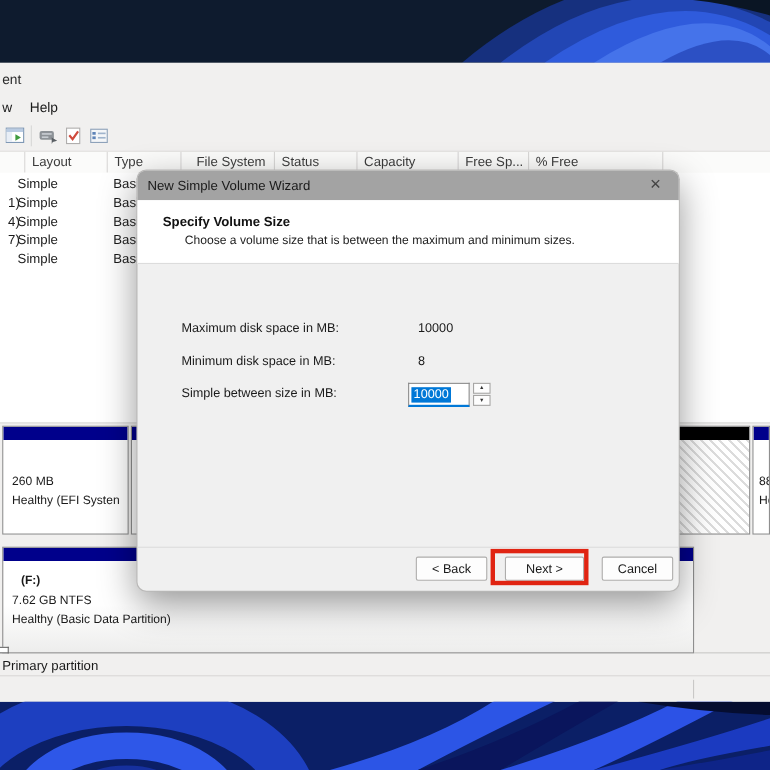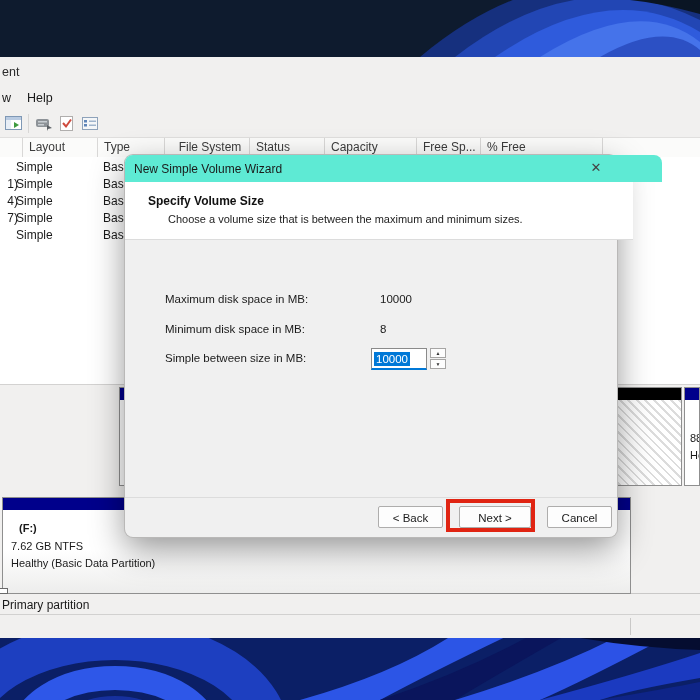--- a/index.html
+++ b/index.html
@@ -64,27 +64,27 @@
   .legend-sliver{left:0;top:531px;width:8px;height:6px;background:#fff;border:1px solid #6a6a6a;border-left:none;box-sizing:border-box;}
   .legend-text{left:2px;top:541px;font-size:12px;color:#1a1a1a;}
   .statusline{left:0;top:557px;width:700px;height:1px;background:#d2d1d0;}
   .statusbar{left:0;top:558px;width:700px;height:23px;background:#f1f0ef;}
   .status-div{left:630px;top:3px;width:1px;height:17px;background:#c9c8c7;}
 
   
   .dialog{left:125px;top:155px;width:492px;height:382px;background:#f0f0f0;
           border-radius:8px;box-shadow:0 0 0 1px #b9b8b7,0 12px 34px rgba(0,0,0,.42);
           z-index:40;color:#1a1a1a;}
-  .dlg-titlebar{left:0;top:0;width:492px;height:27px;background:#5eead4;
-                border-radius:8px 8px 0 0;padding-left:45px;}
+  .dlg-titlebar{left:0;top:0;width:492px;height:27px;background:#a3a3a3;
+                border-radius:8px 8px 0 0;}
   .dlg-title{left:9px;top:7px;font-size:12px;color:#1a1a1a;}
   .dlg-close{left:458px;top:5px;width:26px;height:18px;text-align:center;
              font-size:13px;color:#444;cursor:default;}
   .dlg-head{left:0;top:27px;width:492px;height:57px;background:#ffffff;
-            border-bottom:1px solid #dcdcdc;padding-left:16px;}
+            border-bottom:1px solid #dcdcdc;}
   .dlg-heading{left:23px;top:12px;font-size:12px;font-weight:bold;color:#111;}
   .dlg-sub{left:43px;top:31px;font-size:11px;color:#222;}
   .fld-label{left:40px;font-size:11.5px;color:#1a1a1a;text-align:right;}
   .fld-value{left:255px;font-size:11.5px;color:#1a1a1a;}
   .frow1{top:138px;}.frow2{top:168px;}.frow3{top:197px;}
   .spinbox{left:246px;top:193px;width:56px;height:22px;background:#fff;
            border:1px solid #8a8a8a;border-bottom:2px solid #0078d7;box-sizing:border-box;}
   .spin-sel{position:absolute;left:2px;top:3px;background:#0078d7;color:#fff;
             font-size:11.5px;padding:0 2px;line-height:14px;}
   .spinbtns{left:305px;top:193px;width:16px;height:22px;}
@@ -200,20 +200,25 @@
         <span class="abs v-layout">Simple</span>
         <span class="abs v-type">Basi</span>
       </div>
       <div class="abs vrow vr4">
         <span class="abs v-name"></span>
         <span class="abs v-layout">Simple</span>
         <span class="abs v-type">Basi</span>
       </div>
     </div>
 
+    <div class="abs pblock blockA">
+      <div class="phead"></div>
+      <span class="pbody-text" style="left:8px;top:44px;">260 MB</span>
+      <span class="pbody-text" style="left:8px;top:61px;">Healthy (EFI Systen</span>
+    </div>
     <div class="abs pblock blockB">
       <div class="phead"></div>
     </div>
     <div class="abs pblock blockH">
       <div class="phead black"></div>
     </div>
     <div class="abs pblock blockD">
       <div class="phead"></div>
       <span class="pbody-text" style="left:5px;top:44px;">88</span>
       <span class="pbody-text" style="left:5px;top:61px;">He</span>

